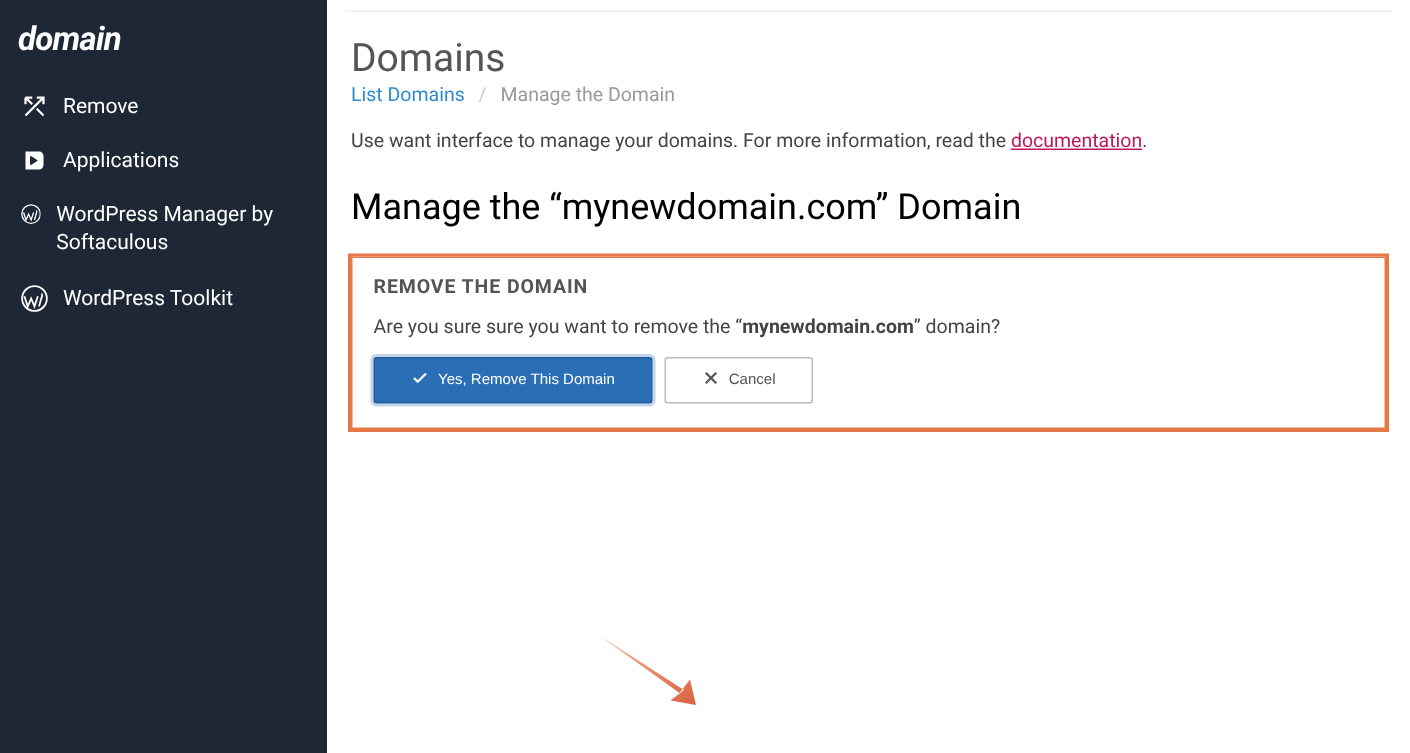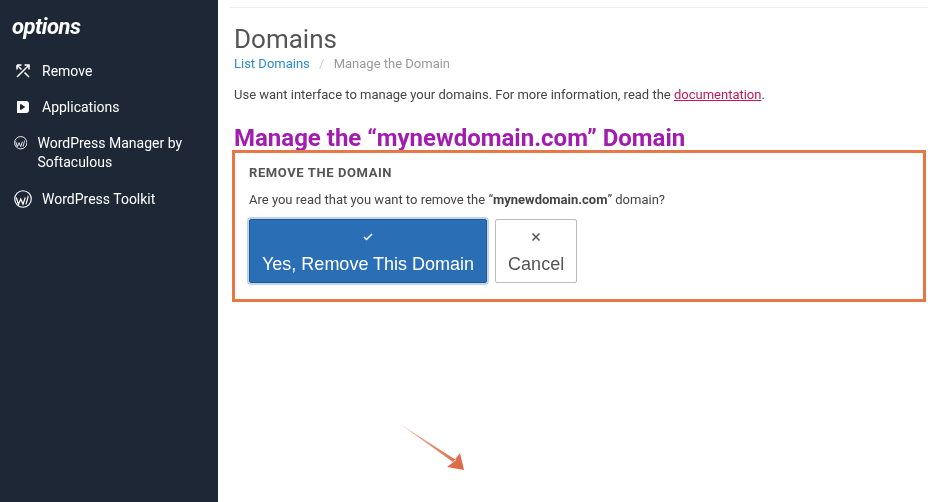--- a/index.html
+++ b/index.html
@@ -14,46 +14,46 @@
     .sidebar-multiline { align-items: flex-start; }
     .main { flex: 1; background: #fff; padding: 0 12px 12px; overflow: hidden; position: relative; }
     .topbar { height: 8px; border-bottom: 1px solid #eee; }
     .content { padding: 16px 4px 8px; }
     h1 { font-size: 26px; font-weight: 400; color: #555; margin-bottom: 2px; }
     .breadcrumbs { font-size: 13px; color: #999; margin-bottom: 16px; }
     .breadcrumbs a { color: #2e8bcc; text-decoration: none; }
     .breadcrumbs .sep { margin: 0 6px; color: #ccc; }
     .intro { font-size: 13px; color: #444; margin-bottom: 22px; }
     .intro a { color: #be185d; text-decoration: underline; }
-    h2 { font-size: 24px; font-weight: 700; color: #a21caf; margin-bottom: 0; }
+    h2 { font-size: 24px; font-weight: 400; color: #000000; margin-bottom: 19px; }
     .card { border: 1px solid #e5e5e5; margin-bottom: 12px; }
     .card-header { padding: 12px 14px; border-bottom: 1px solid #e5e5e5; font-size: 13px; font-weight: 700; letter-spacing: 0.6px; color: #555; text-transform: uppercase; }
     .card-body { padding: 18px 14px; }
     .info-box { background: #e2eef9; border-left: 4px solid #3e91cf; padding: 16px 14px; color: #444; font-size: 13px; }
     .card-footer { background: #f5f5f5; padding: 12px 14px; text-align: right; border-top: 1px solid #e5e5e5; }
     .link-btn { color: #2e8bcc; cursor: pointer; display: inline-flex; align-items: center; gap: 6px; font-size: 13px; }
     .danger-card { border: 1px solid #e67848; outline: 2px solid #e67848; outline-offset: 0; }
     .danger-card .card-header { border-bottom: none; }
     .danger-body { padding: 0 14px 16px; }
     .confirm-text { font-size: 13px; color: #444; margin-bottom: 12px; }
     .confirm-text strong { font-weight: 700; }
     .btn-row { display: flex; gap: 8px; }
-    .btn { display: inline-flex; align-items: center; gap: 6px; padding: 7px 12px; font-size: 18px; border: 1px solid #bbb; background: #fff; color: #555; cursor: pointer; border-radius: 2px; flex-direction: column; }
+    .btn { display: inline-flex; align-items: center; gap: 6px; padding: 7px 24px; font-size: 10px; border: 1px solid #bbb; background: #fff; color: #555; cursor: pointer; border-radius: 2px; }
     .btn-primary { background: #2a6fb5; border-color: #225a95; color: #fff; outline: 2px solid rgba(42,111,181,0.3); }
     .btn svg { width: 12px; height: 12px; }
     
     .arrow { position: absolute; left: 176px; top: 418px; width: 80px; height: 60px; pointer-events: none; }
   </style>
 </head>
 <body>
 
 <div class="layout">
   <aside class="sidebar">
     <div class="logo-wrap">
-      <span class="logo"><span class="logo-cp">options</span></span>
+      <span class="logo"><span class="logo-cp">domain</span></span>
     </div>
 
     <div class="sidebar-item">
       <span class="icon">
         <svg viewBox="0 0 24 24" fill="none" stroke="#fff" stroke-width="2">
             <path d="M4 20 L20 4 M14 4 L20 4 L20 10 M4 4 L10 10 M4 4 L4 10 M4 4 L10 4 M20 20 L14 14"></path>
           </svg>
       </span>
       <span>Remove</span>
     </div>
@@ -102,21 +102,21 @@
         <span>Use want interface to manage your domains. For more information, read the </span><a>documentation</a><span>.</span>
       </p>
 
       <h2>Manage the “mynewdomain.com” Domain</h2>
 
 
       <div class="card danger-card">
         <div class="card-header">REMOVE THE DOMAIN</div>
         <div class="danger-body">
           <p class="confirm-text">
-            <span>Are you read that you want to remove the “</span><strong>mynewdomain.com</strong><span>” domain?</span>
+            <span>Are you sure sure you want to remove the “</span><strong>mynewdomain.com</strong><span>” domain?</span>
           </p>
           <div class="btn-row">
             <button class="btn btn-primary">
               <span>
                 <svg viewBox="0 0 24 24" fill="none" stroke="#fff" stroke-width="3">
                     <path d="M4 12 L9 17 L20 6"></path>
                   </svg>
               </span>
               <span>Yes, Remove This Domain</span>
             </button>

